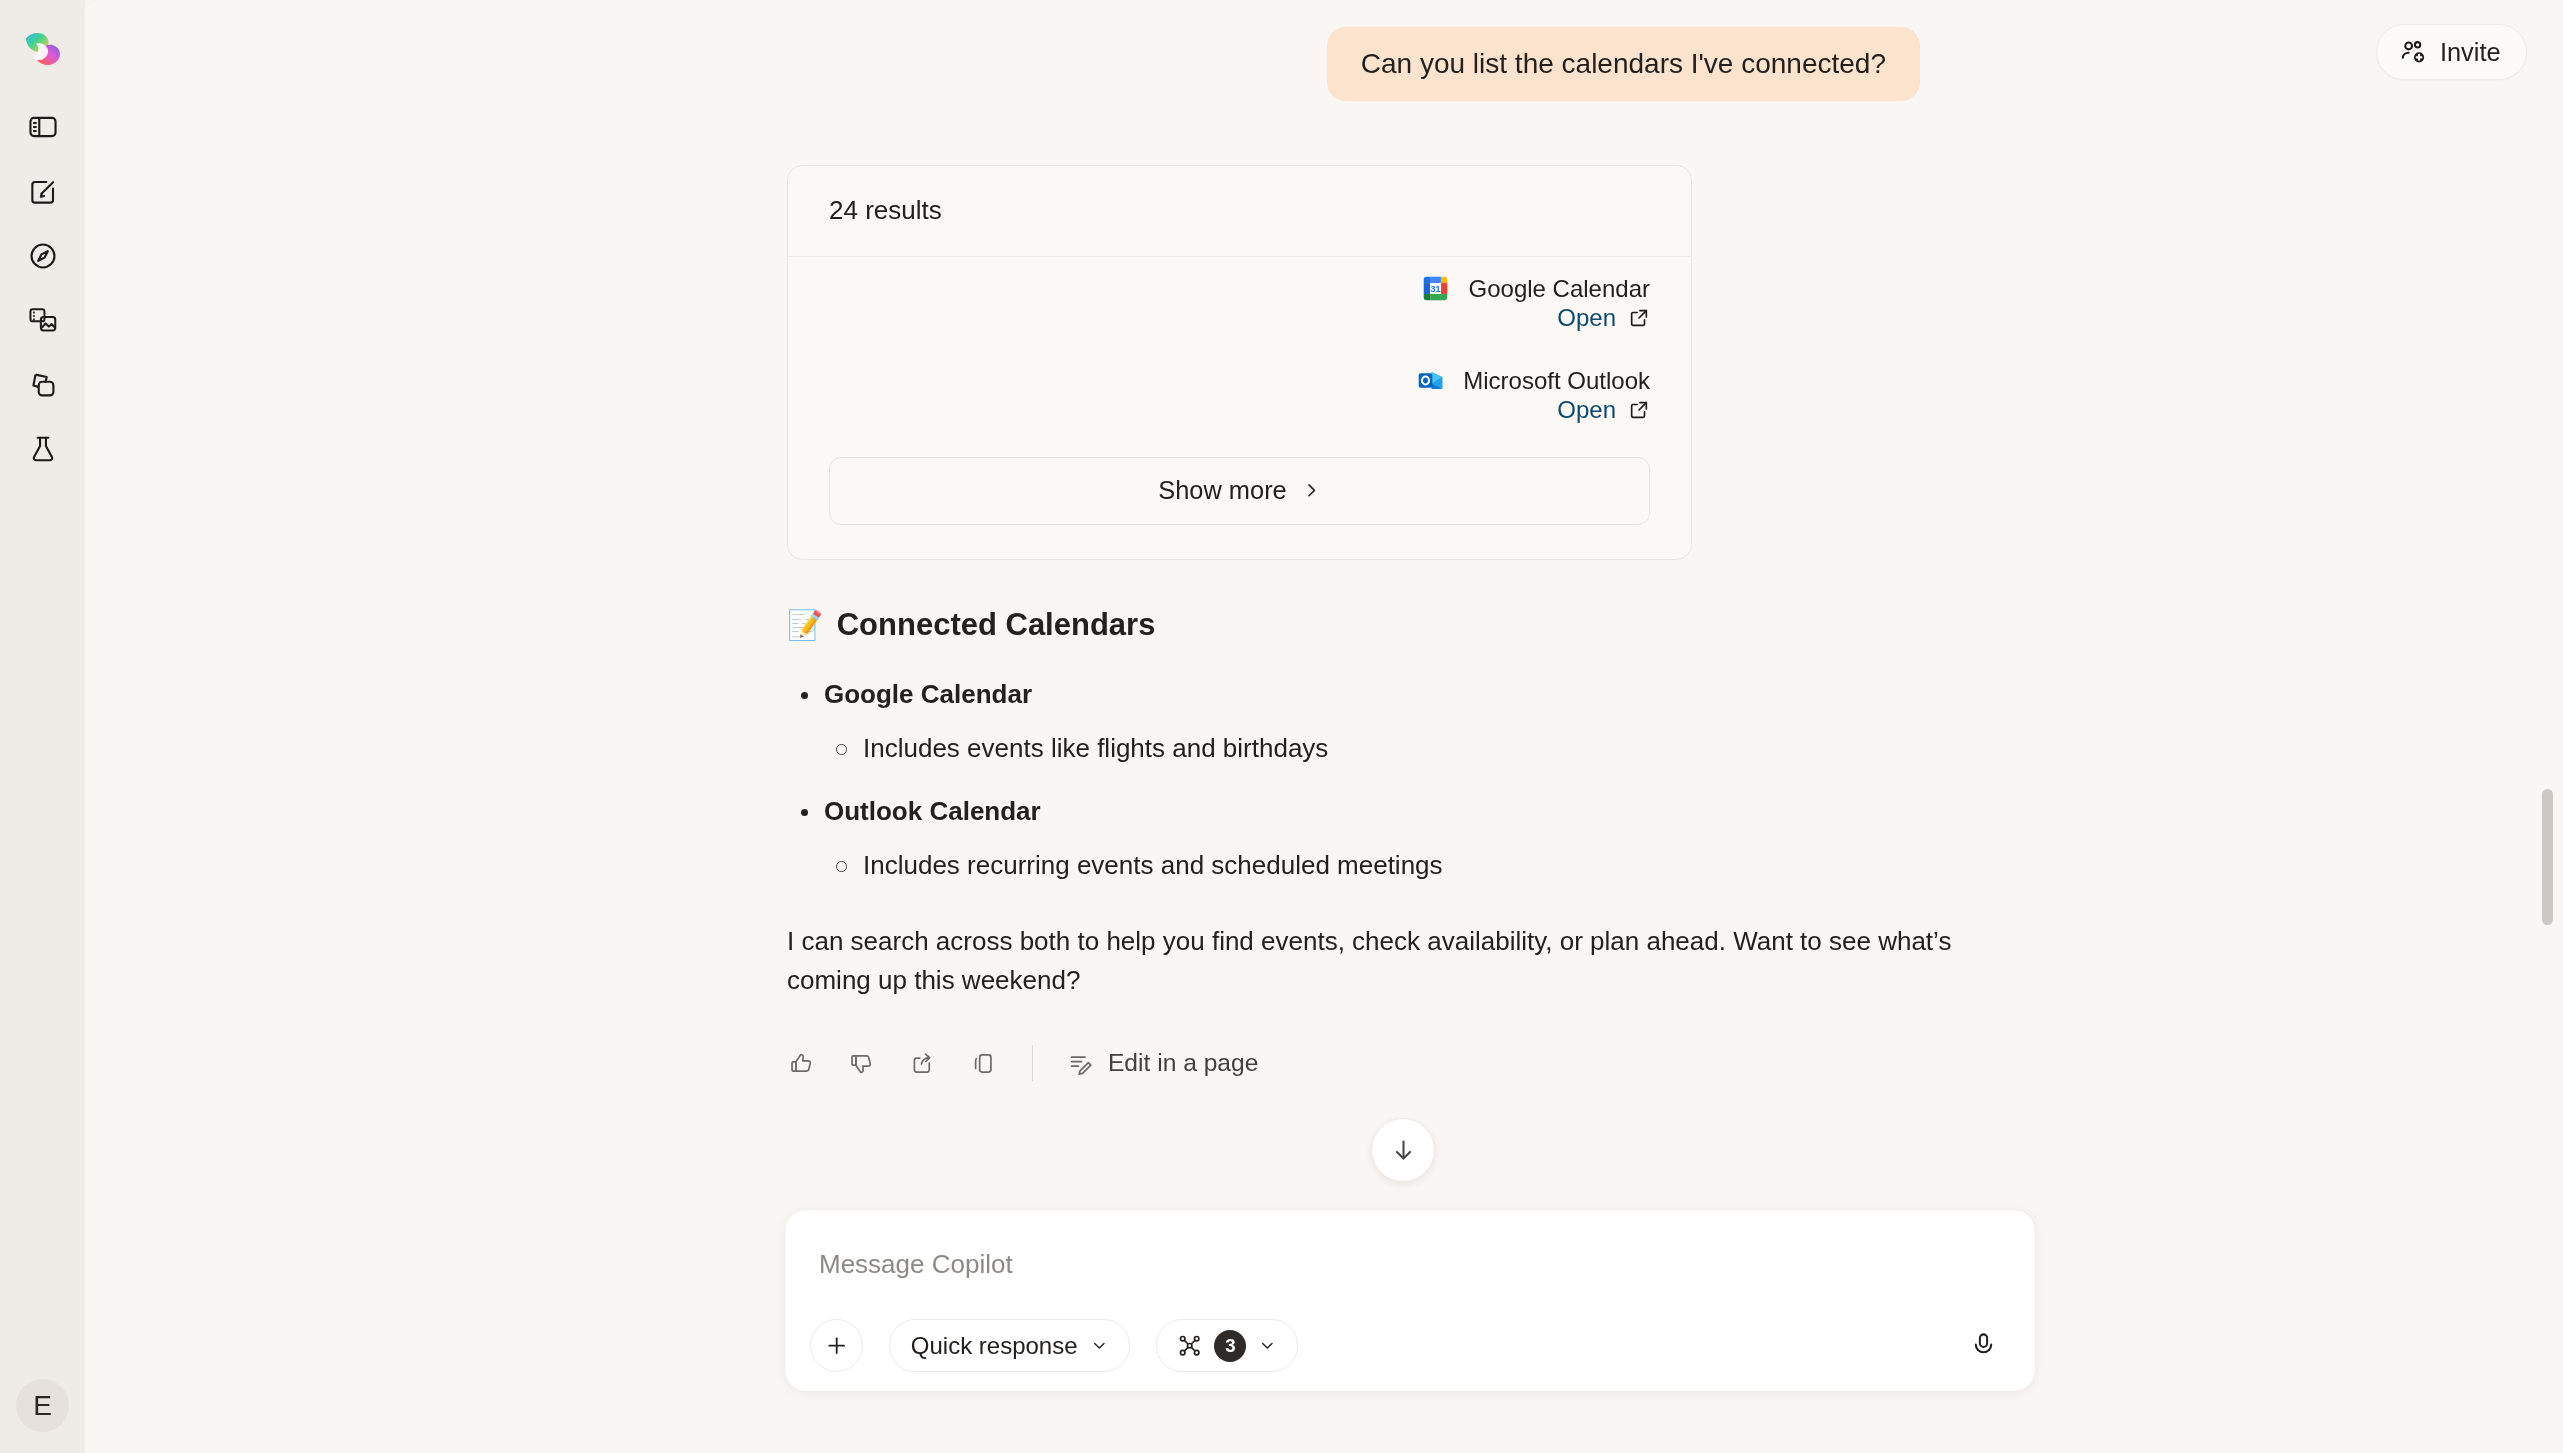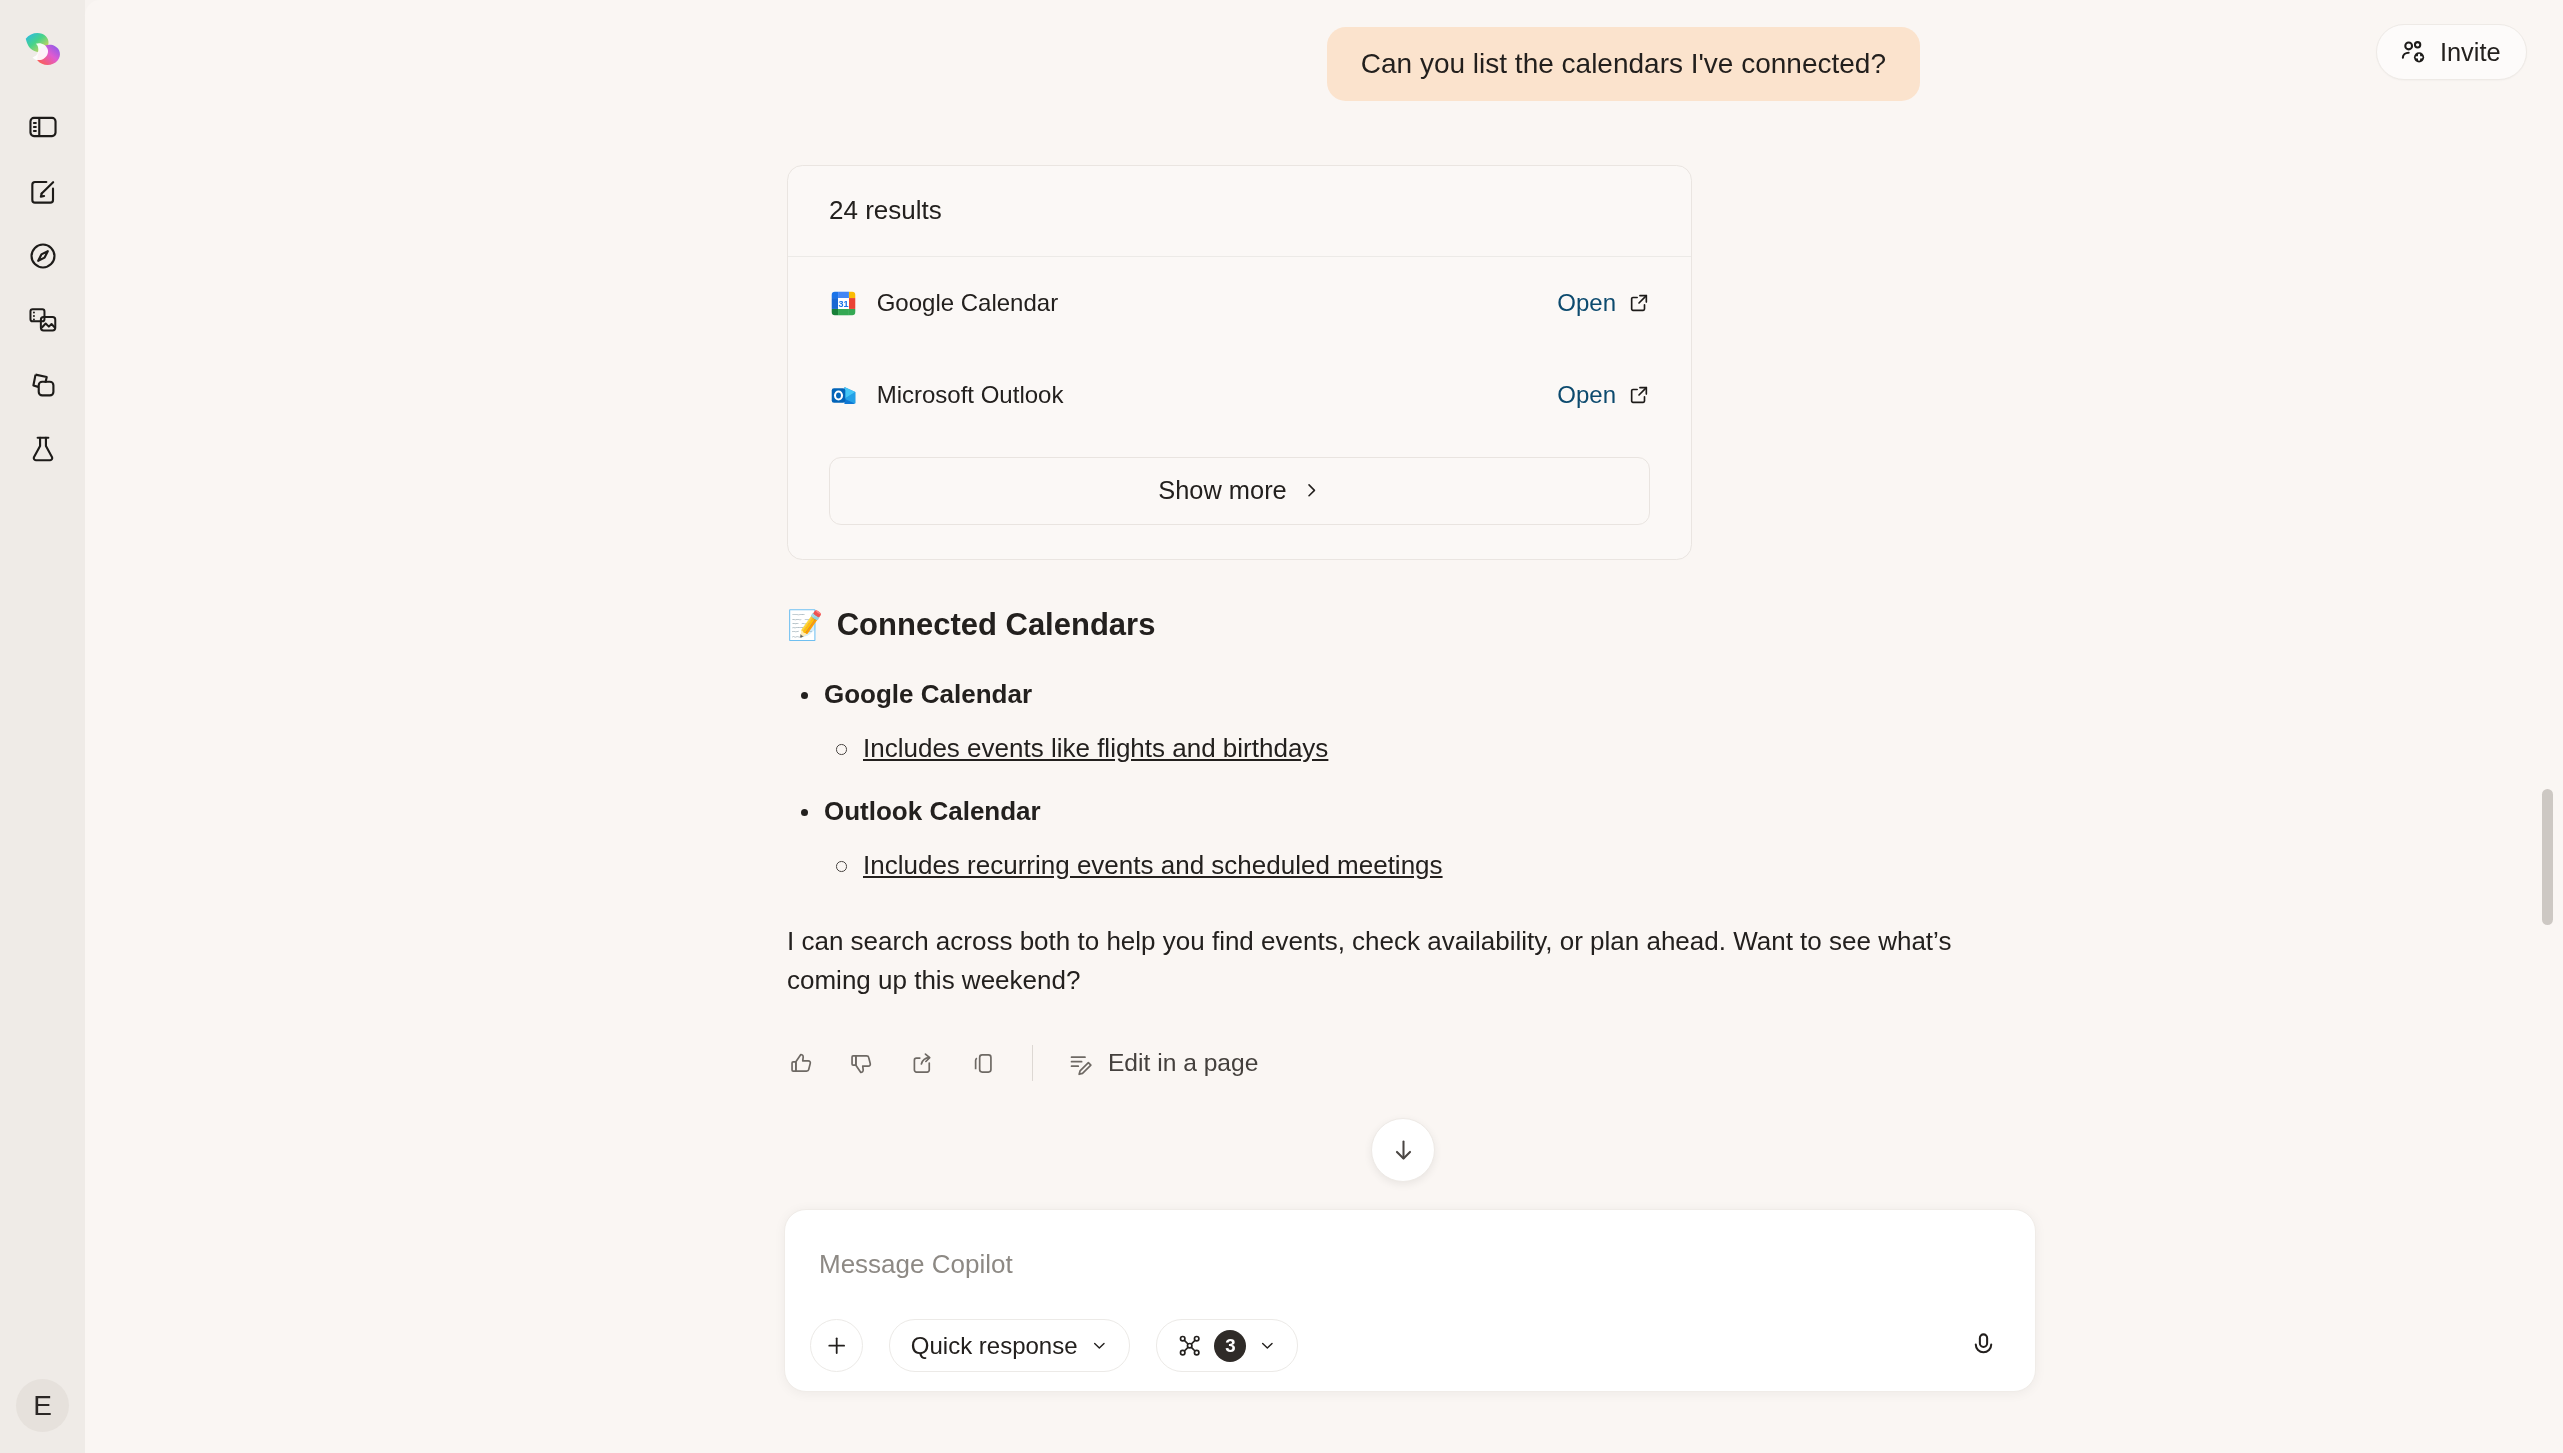--- a/index.html
+++ b/index.html
@@ -72,22 +72,22 @@
     border: 0.8px solid #eae5e1;
     border-radius: 15.3px;
     overflow: hidden;
   }
   .card-header {
     padding: 29px 41px 30.5px;
     font-size: 26px; color: #23201e;
     border-bottom: 0.8px solid #eceae7;
   }
   .card-row {
-    display: flex; align-items: center; justify-content: space-between;
-    padding: 17px 41px; height: 92px; cursor: pointer;
+    display: flex; align-items: flex-end; justify-content: space-between;
+    padding: 17px 41px; height: 92px; cursor: pointer; flex-direction: column;
   }
   .row-left { display: flex; align-items: center; gap: 18.7px; }
   .row-label { font-size: 24px; color: #23201e; }
   .row-open { display: flex; align-items: center; gap: 12px; font-size: 24px; color: #0c4a6e; cursor: pointer; }
 
   .show-more-wrap { padding: 15.3px 41px 34px; }
   .show-more {
     width: 100%; height: 68px;
     background: #fbf8f6;
     border: 0.8px solid #e9e4e0; border-radius: 12px;
@@ -110,21 +110,21 @@
     width: 7.6px; height: 7.6px; border-radius: 50%; background: #23201e;
   }
   .li-title { font-size: 26px; font-weight: 700; line-height: 1.5; }
   ul.lvl2 { list-style: none; margin: 15.3px 0 24px 0; }
   ul.lvl2 > li { position: relative; padding-left: 39px; }
   ul.lvl2 > li::before {
     content: ""; position: absolute; left: 12px; top: 15.3px;
     width: 8.5px; height: 8.5px; border-radius: 50%;
     border: 1.7px solid #4a4643; background: transparent;
   }
-  .li-sub { font-size: 26px; line-height: 1.5; text-decoration: underline; }
+  .li-sub { font-size: 26px; line-height: 1.5; }
 
   
   .actions { display: flex; align-items: center; gap: 6.8px; margin: 36px 0 0 689px; }
   .act-btn {
     width: 54px; height: 54px; border-radius: 10.2px;
     display: flex; align-items: center; justify-content: center; cursor: pointer;
   }
   .act-div { width: 0.8px; height: 36px; background: #ddd8d3; margin: 0 15.3px; }
   .edit-page { display: flex; align-items: center; gap: 13.6px; cursor: pointer; padding: 8.5px 12px; border-radius: 10.2px; }
   .edit-page-label { font-size: 24.6px; color: #44403d; }

